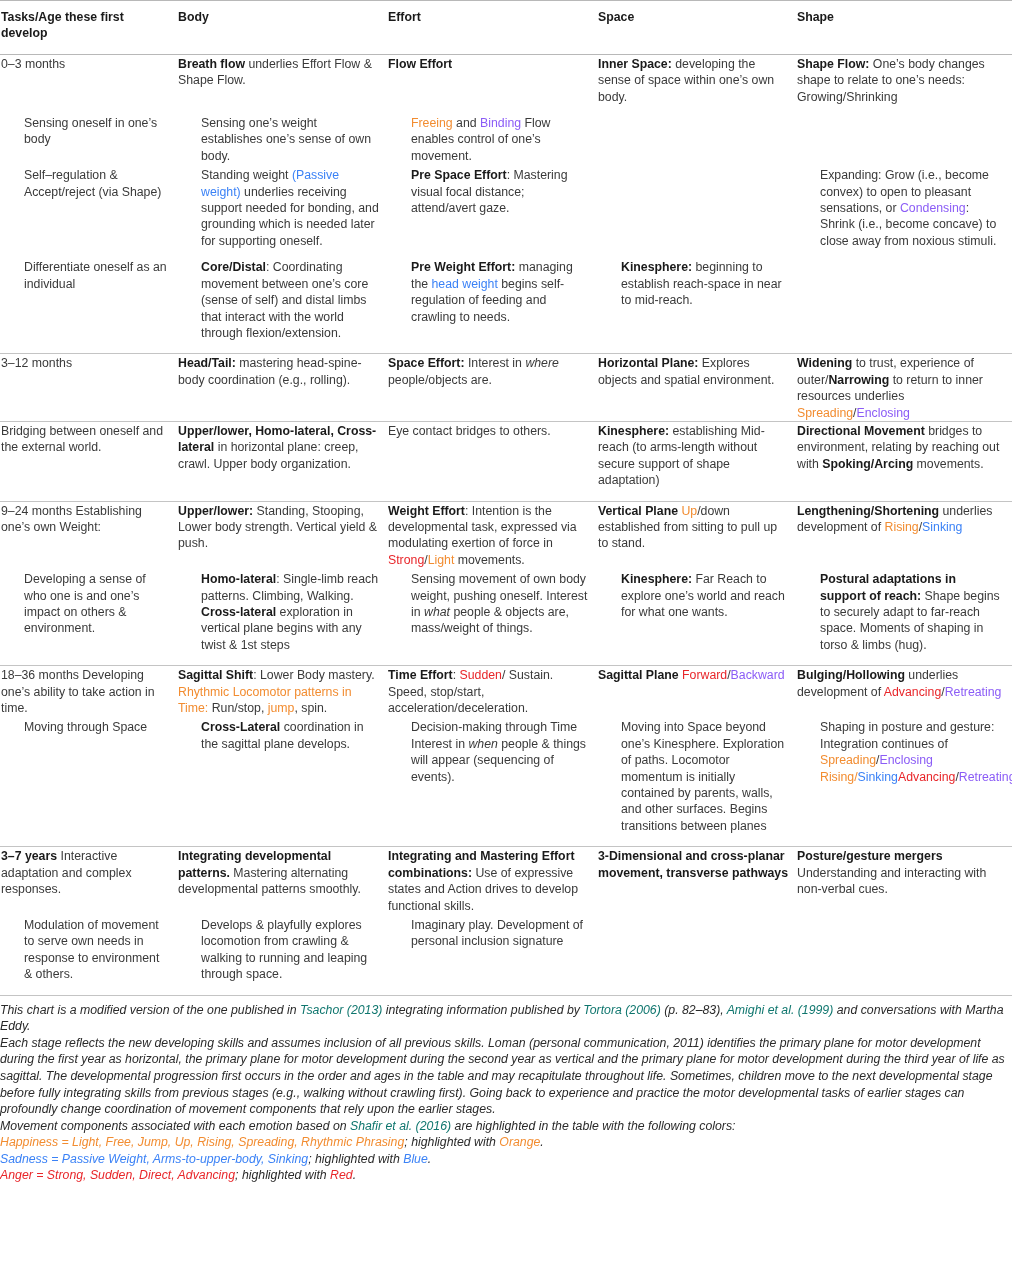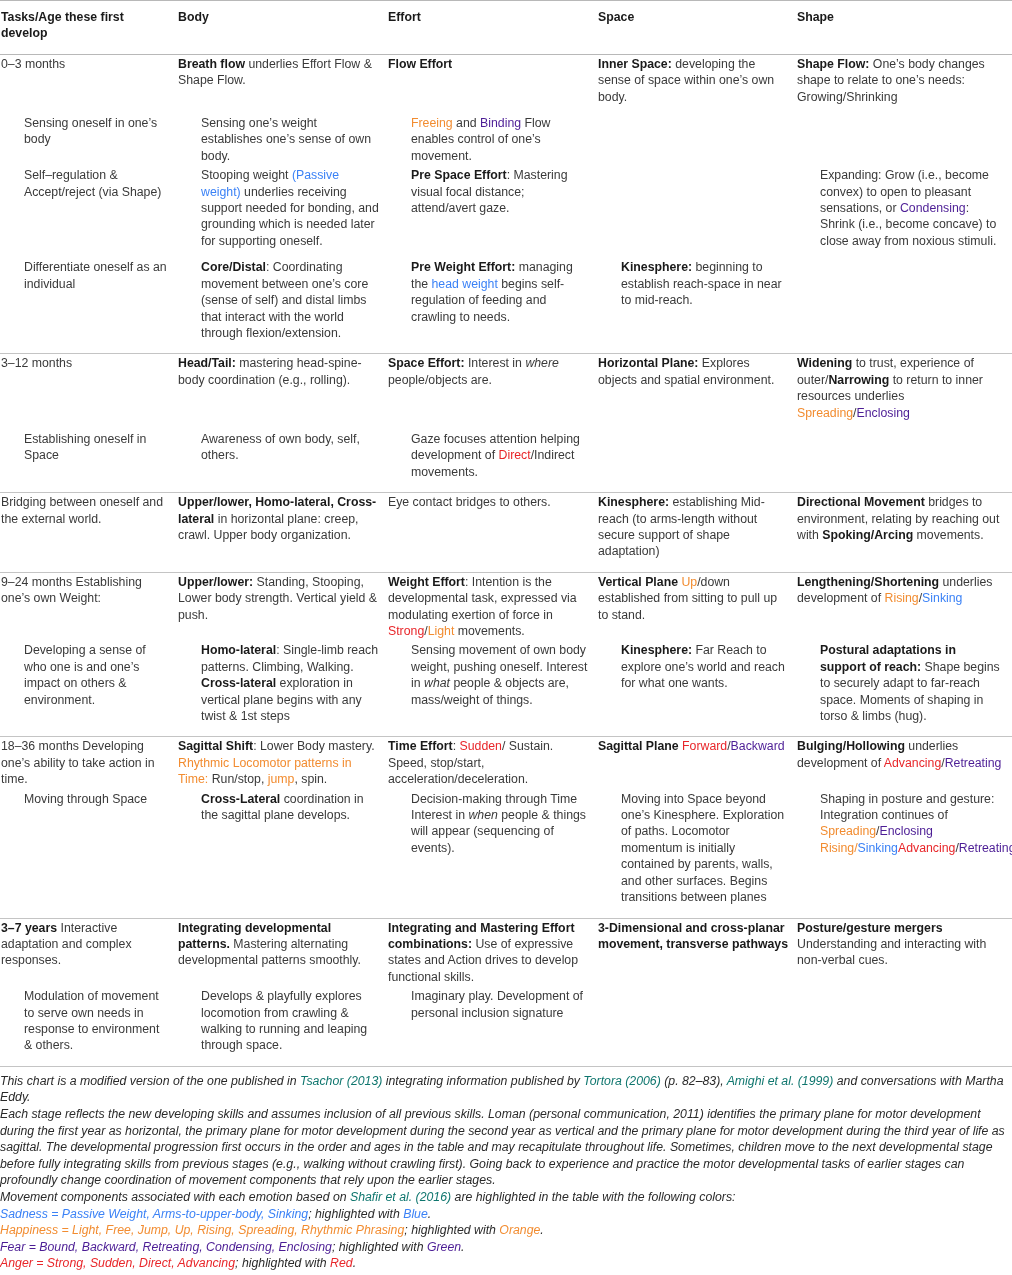--- a/index.html
+++ b/index.html
@@ -15,21 +15,21 @@
   table.dev th { text-align: left; vertical-align: top; font-weight: bold; color: #1a1a1a; padding: 8px 8px 12px 1px; }
   table.dev td { vertical-align: top; padding: 0 8px 0 1px; }
   tr.grp-start td { padding-top: 1px; }
   tr.grp-end td { padding-bottom: 12px; }
   tr.sub td { padding-top: 3px; padding-left: 24px; }
   tr.sub.gap td { padding-top: 10px; }
   tbody.grp { border-bottom: 1.5px solid #c4c4c4; }
   b { color: #1a1a1a; }
   .or { color: #f28c30; margin-top: 33px; }
   .bl { color: #3b82f6; }
-  .gr { color: #4c1d95; }
+  .gr { color: #8b5cf6; }
   .rd { color: #e8262a; }
   .ref { color: #0f766e; }
   .notes { font-style: italic; padding: 6px 0 0 0; color: #2a2a2a; font-size: 12.3px; line-height: 16.6px; }
   .notes p { margin: 0; }
 </style>
 </head>
 <body>
 
 <div class="page">
   <table class="dev">
@@ -60,47 +60,40 @@
         </tr>
         <tr class="sub gap">
           <td>Sensing oneself in one’s body</td>
           <td><span>Sensing one’s weight establishes one’s sense of own body.</span></td>
           <td><span class="or">Freeing</span><span> and </span><span class="gr">Binding</span><span> Flow enables control of one’s movement.</span></td>
           <td></td>
           <td></td>
         </tr>
         <tr class="sub">
           <td>Self–regulation &amp; Accept/reject (via Shape)</td>
-          <td><span>Stooping weight </span><span class="bl">(Passive weight)</span><span> underlies receiving support needed for bonding, and grounding which is needed later for supporting oneself.</span></td>
+          <td><span>Standing weight </span><span class="bl">(Passive weight)</span><span> underlies receiving support needed for bonding, and grounding which is needed later for supporting oneself.</span></td>
           <td><b>Pre Space Effort</b><span>: Mastering visual focal distance; attend/avert gaze.</span></td>
           <td></td>
           <td><span>Expanding: Grow (i.e., become convex) to open to pleasant sensations, or </span><span class="gr">Condensing</span><span>: Shrink (i.e., become concave) to close away from noxious stimuli.</span></td>
         </tr>
         <tr class="sub gap grp-end">
           <td>Differentiate oneself as an individual</td>
           <td><b>Core/Distal</b><span>: Coordinating movement between one’s core (sense of self) and distal limbs that interact with the world through flexion/extension.</span></td>
           <td><b>Pre Weight Effort:</b><span> managing the </span><span class="bl">head weight</span><span> begins self-regulation of feeding and crawling to needs.</span></td>
           <td><b>Kinesphere:</b><span> beginning to establish reach-space in near to mid-reach.</span></td>
           <td></td>
         </tr>
       </tbody>
       <tbody class="grp">
         <tr class="grp-start">
           <td>3–12 months</td>
           <td><b>Head/Tail:</b><span> mastering head-spine-body coordination (e.g., rolling).</span></td>
           <td><b>Space Effort:</b><span> Interest in </span><i>where</i><span> people/objects are.</span></td>
           <td><b>Horizontal Plane:</b><span> Explores objects and spatial environment.</span></td>
           <td><b>Widening</b><span> to trust, experience of outer/</span><b>Narrowing</b><span> to return to inner resources underlies </span><span class="or">Spreading</span><span>/</span><span class="gr">Enclosing</span></td>
-        </tr>
-        <tr class="sub gap grp-end">
-          <td>Establishing oneself in Space</td>
-          <td><span>Awareness of own body, self, others.</span></td>
-          <td><span>Gaze focuses attention helping development of </span><span class="rd">Direct</span><span>/Indirect movements.</span></td>
-          <td></td>
-          <td></td>
         </tr>
       </tbody>
       <tbody class="grp">
         <tr class="grp-start grp-end">
           <td>Bridging between oneself and the external world.</td>
           <td><b>Upper/lower, Homo-lateral, Cross-lateral</b><span> in horizontal plane: creep, crawl. Upper body organization.</span></td>
           <td><span>Eye contact bridges to others.</span></td>
           <td><b>Kinesphere:</b><span> establishing Mid-reach (to arms-length without secure support of shape adaptation)</span></td>
           <td><b>Directional Movement</b><span> bridges to environment, relating by reaching out with </span><b>Spoking/Arcing</b><span> movements.</span></td>
         </tr>
@@ -151,18 +144,17 @@
           <td><span>Imaginary play. Development of personal inclusion signature</span></td>
           <td></td>
           <td></td>
         </tr>
       </tbody>
     </table>
   <div class="notes" id="notes">
       <p><span>This chart is a modified version of the one published in </span><span class="ref">Tsachor (2013)</span><span> integrating information published by </span><span class="ref">Tortora (2006)</span><span> (p. 82–83), </span><span class="ref">Amighi et al. (1999)</span><span> and conversations with Martha Eddy.</span></p>
       <p><span>Each stage reflects the new developing skills and assumes inclusion of all previous skills. Loman (personal communication, 2011) identifies the primary plane for motor development during the first year as horizontal, the primary plane for motor development during the second year as vertical and the primary plane for motor development during the third year of life as sagittal. The developmental progression first occurs in the order and ages in the table and may recapitulate throughout life. Sometimes, children move to the next developmental stage before fully integrating skills from previous stages (e.g., walking without crawling first). Going back to experience and practice the motor developmental tasks of earlier stages can profoundly change coordination of movement components that rely upon the earlier stages.</span></p>
       <p><span>Movement components associated with each emotion based on </span><span class="ref">Shafir et al. (2016)</span><span> are highlighted in the table with the following colors:</span></p>
+      <p><span class="or">Happiness = Light, Free, Jump, Up, Rising, Spreading, Rhythmic Phrasing</span><span>; highlighted with </span><span class="or">Orange</span><span>.</span></p>
       <p><span class="bl">Sadness = Passive Weight, Arms-to-upper-body, Sinking</span><span>; highlighted with </span><span class="bl">Blue</span><span>.</span></p>
-      <p><span class="or">Happiness = Light, Free, Jump, Up, Rising, Spreading, Rhythmic Phrasing</span><span>; highlighted with </span><span class="or">Orange</span><span>.</span></p>
-      <p><span class="gr">Fear = Bound, Backward, Retreating, Condensing, Enclosing</span><span>; highlighted with </span><span class="gr">Green</span><span>.</span></p>
       <p><span class="rd">Anger = Strong, Sudden, Direct, Advancing</span><span>; highlighted with </span><span class="rd">Red</span><span>.</span></p>
     </div>
 </div>
 
 </body></html>

